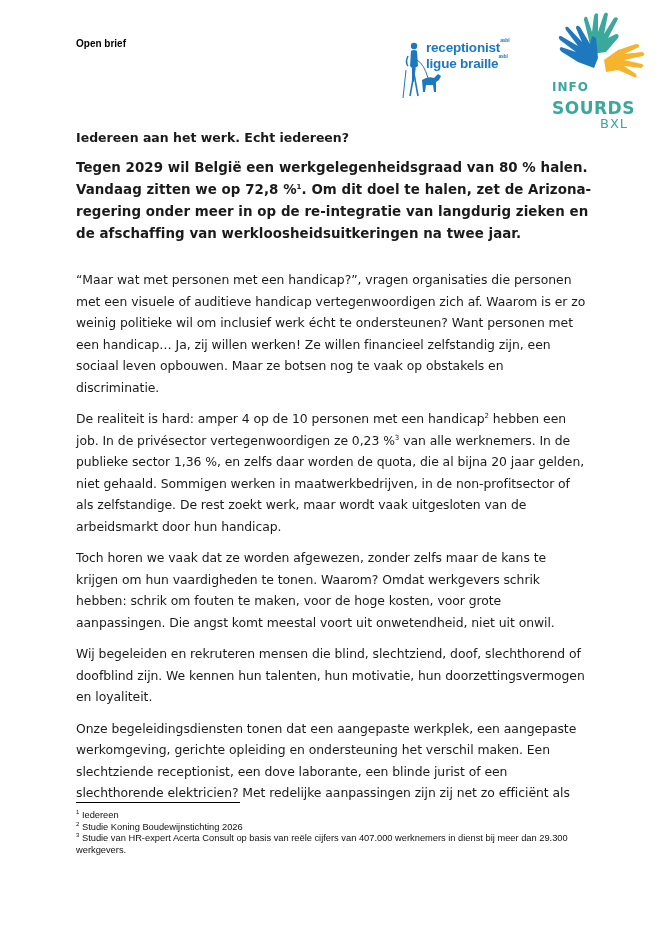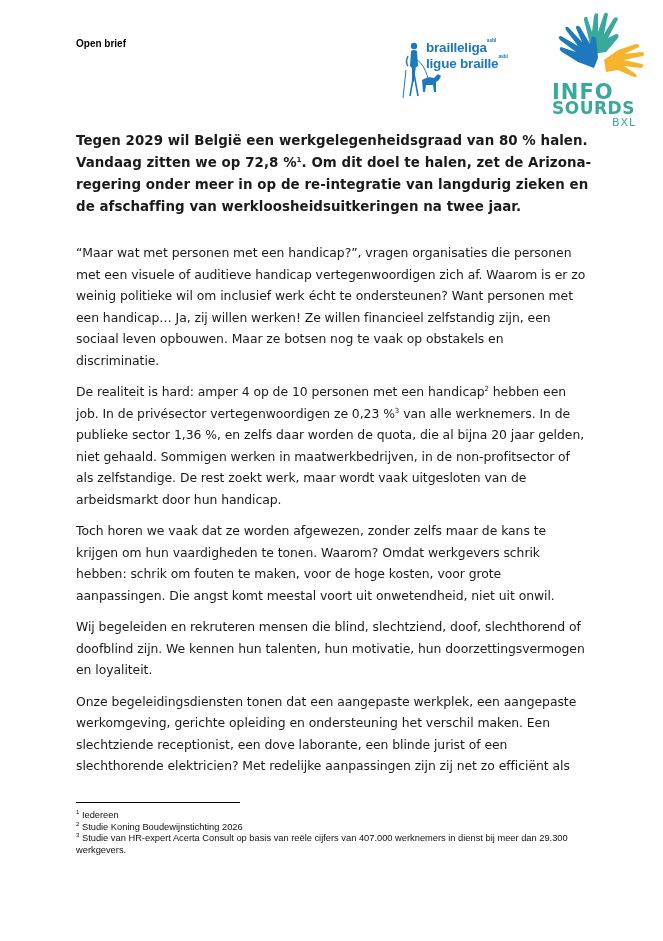--- a/index.html
+++ b/index.html
@@ -28,36 +28,37 @@
   <svg width="40" height="62" viewBox="0 0 40 62" style="position:absolute;left:0;top:0;">
     <circle cx="12" cy="8" r="3.2" fill="#1d78be"></circle>
     <path d="M9 13 Q12 11 15 13 L16 28 L13 30 L12 44 L10 44 L10 30 L8 28 Z" fill="#1d78be"></path>
     <path d="M6 18 Q3 24 6 28" stroke="#1d78be" stroke-width="1.5" fill="none"></path>
     <line x1="13" y1="30" x2="8" y2="58" stroke="#1d78be" stroke-width="1.6"></line>
     <line x1="11" y1="30" x2="16" y2="58" stroke="#1d78be" stroke-width="1.6"></line>
     <line x1="4" y1="32" x2="1" y2="60" stroke="#1d78be" stroke-width="1"></line>
     <path d="M15 22 Q22 26 26 40" stroke="#1d78be" stroke-width="1" fill="none"></path>
     <path d="M20 42 Q26 38 32 40 L36 36 L39 38 L37 42 L34 44 L34 54 L32 54 L31 47 L24 47 L23 54 L21 54 Z" fill="#1d78be"></path>
   </svg>
-  <div class="lt" style="top:2px;"><span>brailleliga</span><sup>asbl</sup></div>
+  <div class="lt" style="top:2px;"><span>receptionist</span><sup>asbl</sup></div>
   <div class="lt" style="top:18px;"><span>ligue braille</span><sup>asbl</sup></div>
 </div>
 
 <div class="logo-infosourds">
   <svg width="110" height="76" viewBox="0 0 110 76" style="position:absolute;left:0;top:0;">
     <path d="M44 44 L40 26 L36 10 Q36 6 39 7 L44 22 L46 6 Q47 2 50 4 L50 22 L56 4 Q58 1 60 4 L56 24 L66 8 Q69 6 70 9 L60 28 L68 24 Q72 24 70 28 L58 42 Z" fill="#3aa89a"></path>
     <path d="M46 58 L30 52 L14 42 Q10 39 13 37 L28 42 L12 30 Q9 26 13 26 L30 36 L18 20 Q16 16 20 17 L34 32 L28 18 Q28 14 32 17 L42 34 L44 26 L48 28 L50 48 Z" fill="#1d78be"></path>
     <path d="M56 50 L70 40 L88 34 Q92 34 91 37 L76 44 L94 42 Q98 43 95 46 L76 50 L94 54 Q97 56 93 58 L76 56 L88 64 Q90 68 86 67 L70 60 L58 62 Z" fill="#f6b42e"></path>
   </svg>
-  <div class="is-text" style="left:4px;top:70px;font-size:21px;font-weight:bold;">INFO</div>
+  <div class="is-text" style="left:4px;top:70px;font-size:12px;font-weight:bold;">INFO</div>
   <div class="is-text" style="left:4px;top:88px;font-size:17px;font-weight:bold;letter-spacing:0.5px;">SOURDS</div>
-  <div class="is-text" style="left:64px;top:106px;font-size:11px;">BXL</div>
+  <div class="is-text" style="left:52px;top:106px;font-size:13px;">BXL</div>
 </div>
 
 <div class="content">
+  <div class="h1">Iedereen aan het werk. Echt iedereen?</div>
   <p class="lead"><span>Tegen 2029 wil België een werkgelegenheidsgraad van 80 % halen. Vandaag zitten we op 72,8 %</span><sup>1</sup><span>. Om dit doel te halen, zet de Arizona-regering onder meer in op de re-integratie van langdurig zieken en de afschaffing van werkloosheidsuitkeringen na twee jaar.</span></p>
   <p class="para">“Maar wat met personen met een handicap?”, vragen organisaties die personen met een visuele of auditieve handicap vertegenwoordigen zich af. Waarom is er zo weinig politieke wil om inclusief werk écht te ondersteunen? Want personen met een handicap… Ja, zij willen werken! Ze willen financieel zelfstandig zijn, een sociaal leven opbouwen. Maar ze botsen nog te vaak op obstakels en discriminatie.</p>
   <p class="para"><span>De realiteit is hard: amper 4 op de 10 personen met een handicap</span><sup>2</sup><span> hebben een job. In de privésector vertegenwoordigen ze 0,23 %</span><sup>3</sup><span> van alle werknemers. In de publieke sector 1,36 %, en zelfs daar worden de quota, die al bijna 20 jaar gelden, niet gehaald. Sommigen werken in maatwerkbedrijven, in de non-profitsector of als zelfstandige. De rest zoekt werk, maar wordt vaak uitgesloten van de arbeidsmarkt door hun handicap.</span></p>
   <p class="para">Toch horen we vaak dat ze worden afgewezen, zonder zelfs maar de kans te krijgen om hun vaardigheden te tonen. Waarom? Omdat werkgevers schrik hebben: schrik om fouten te maken, voor de hoge kosten, voor grote aanpassingen. Die angst komt meestal voort uit onwetendheid, niet uit onwil.</p>
   <p class="para">Wij begeleiden en rekruteren mensen die blind, slechtziend, doof, slechthorend of doofblind zijn. We kennen hun talenten, hun motivatie, hun doorzettingsvermogen en loyaliteit.</p>
   <p class="para">Onze begeleidingsdiensten tonen dat een aangepaste werkplek, een aangepaste werkomgeving, gerichte opleiding en ondersteuning het verschil maken. Een slechtziende receptionist, een dove laborante, een blinde jurist of een slechthorende elektricien? Met redelijke aanpassingen zijn zij net zo efficiënt als</p>
 </div>
 
 <div class="fn-rule"></div>
 <div class="footnotes">

